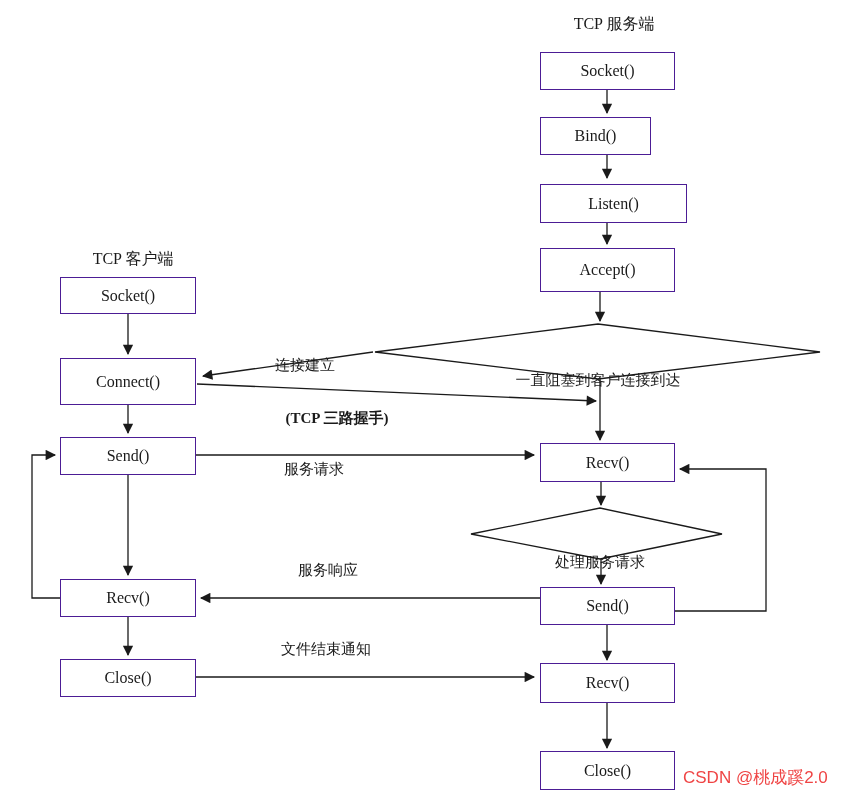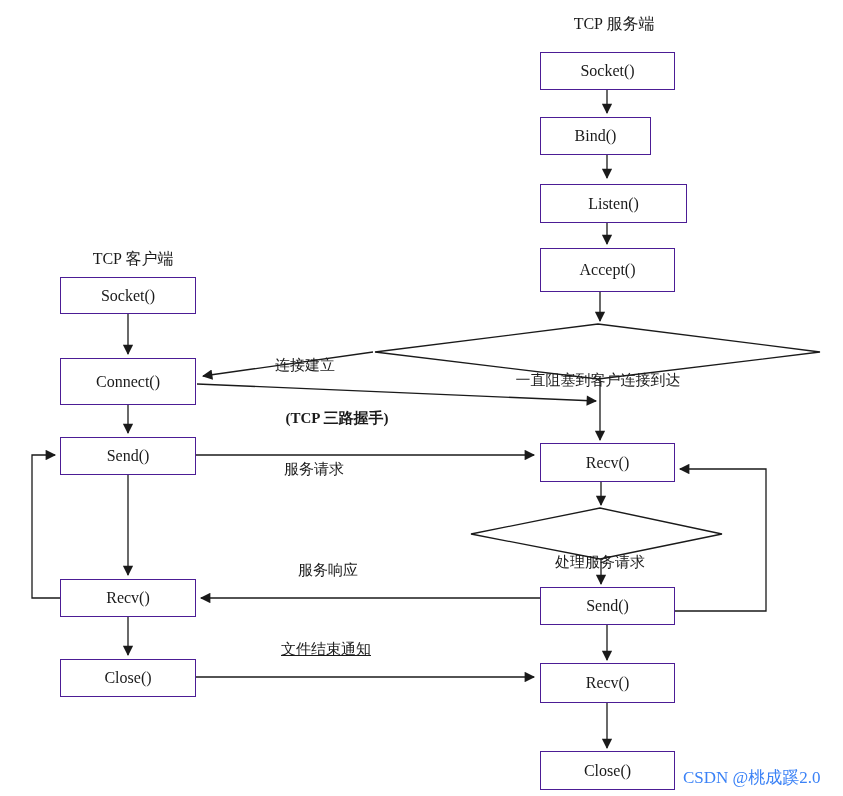--- a/index.html
+++ b/index.html
@@ -41,22 +41,22 @@
     font-size:15px;
     white-space:nowrap;
     transform:translate(-50%,-50%);
     z-index:3;
     margin-top:28px;
   }
   #watermark{
     position:absolute;
     left:683px;top:766px;
     font-size:17px;
-    color:#3b82f6;
-    font-family:Liberation Serif, serif;
+    color:#ef4444;
+    font-family:Liberation Sans, sans-serif;
     z-index:4;
     white-space:nowrap;
   }
 </style>
 </head>
 <body>
 
 <div id="stage">
 
   <svg id="wires" width="843" height="796" viewBox="0 0 843 796">
@@ -114,16 +114,16 @@
   <div class="box" style="left:540px;top:663px;width:135px;height:40px;">Recv()</div>
   <div class="box" style="left:540px;top:751px;width:135px;height:39px;">Close()</div>
 
   <div class="diamond-label" style="left:598px;top:352px;">一直阻塞到客户连接到达</div>
   <div class="diamond-label" style="left:600px;top:534px;">处理服务请求</div>
 
   <div class="edge-label" style="left:305px;top:356px;font-family:Liberation Mono, monospace;">连接建立</div>
   <div class="edge-label" style="left:337px;top:409px;font-weight:bold;">(TCP 三路握手)</div>
   <div class="edge-label" style="left:302px;top:460px;margin-left:12px;">服务请求</div>
   <div class="edge-label" style="left:328px;top:561px;">服务响应</div>
-  <div class="edge-label" style="left:326px;top:640px;text-decoration:underline;">文件结束通知</div>
+  <div class="edge-label" style="left:326px;top:640px;">文件结束通知</div>
 
   <div id="watermark">CSDN @桃成蹊2.0</div>
 </div>
 
 </body></html>

